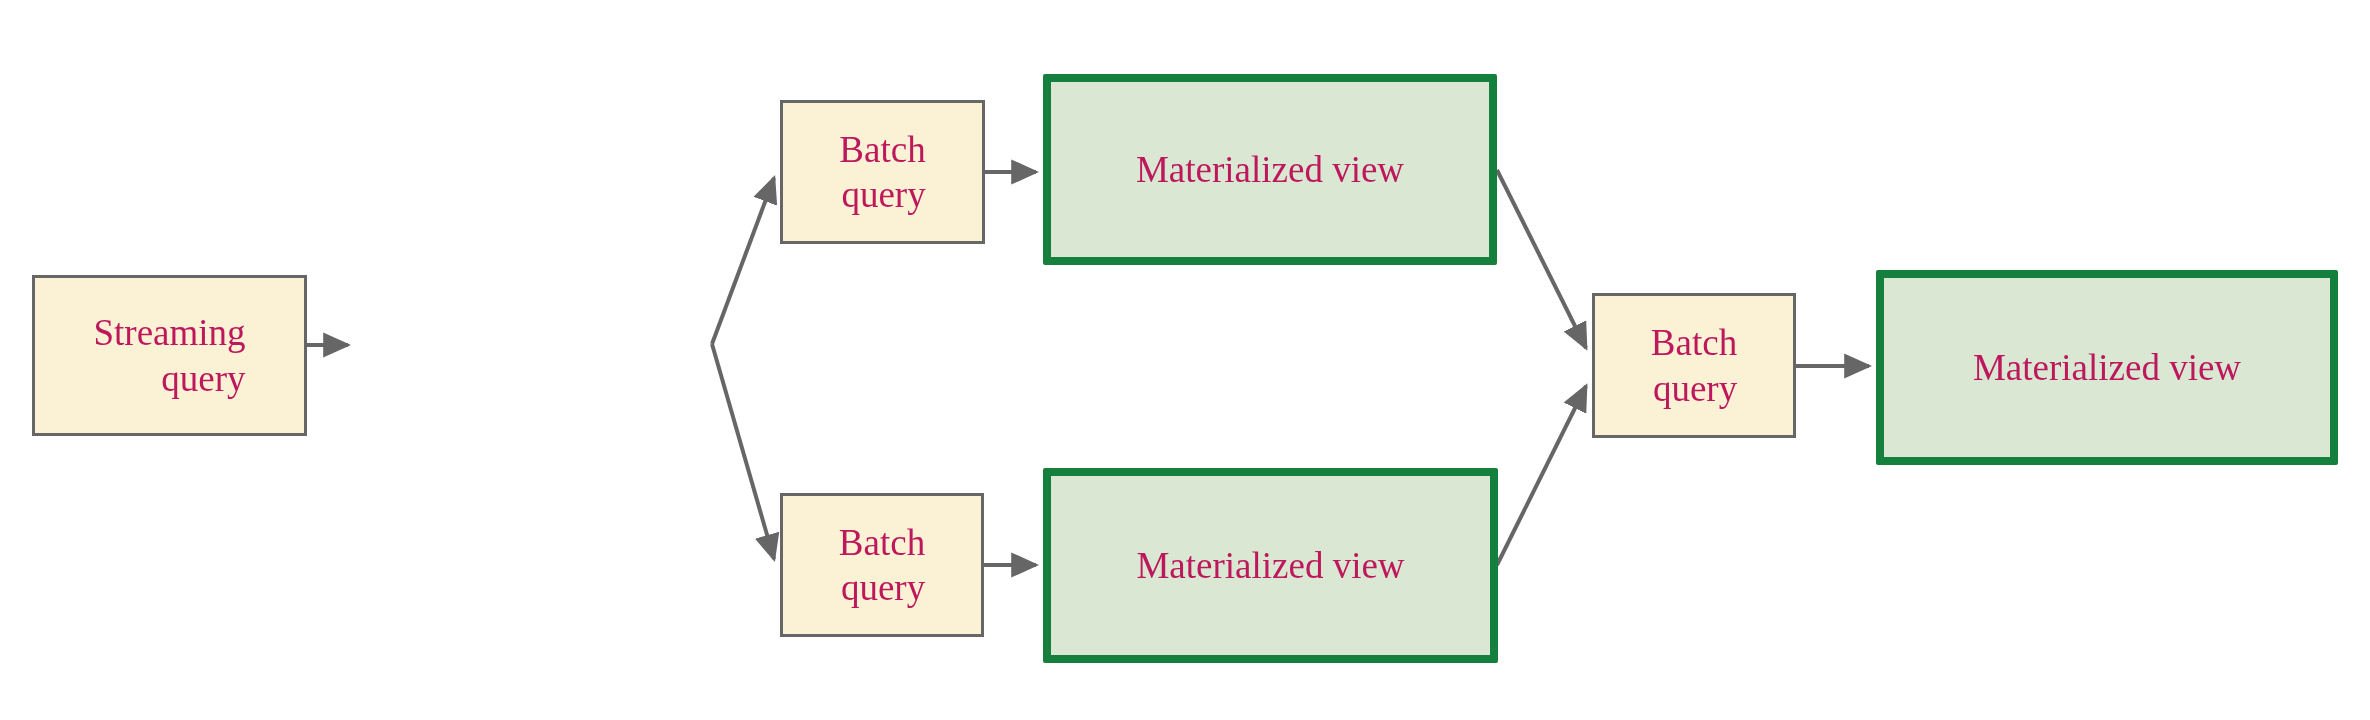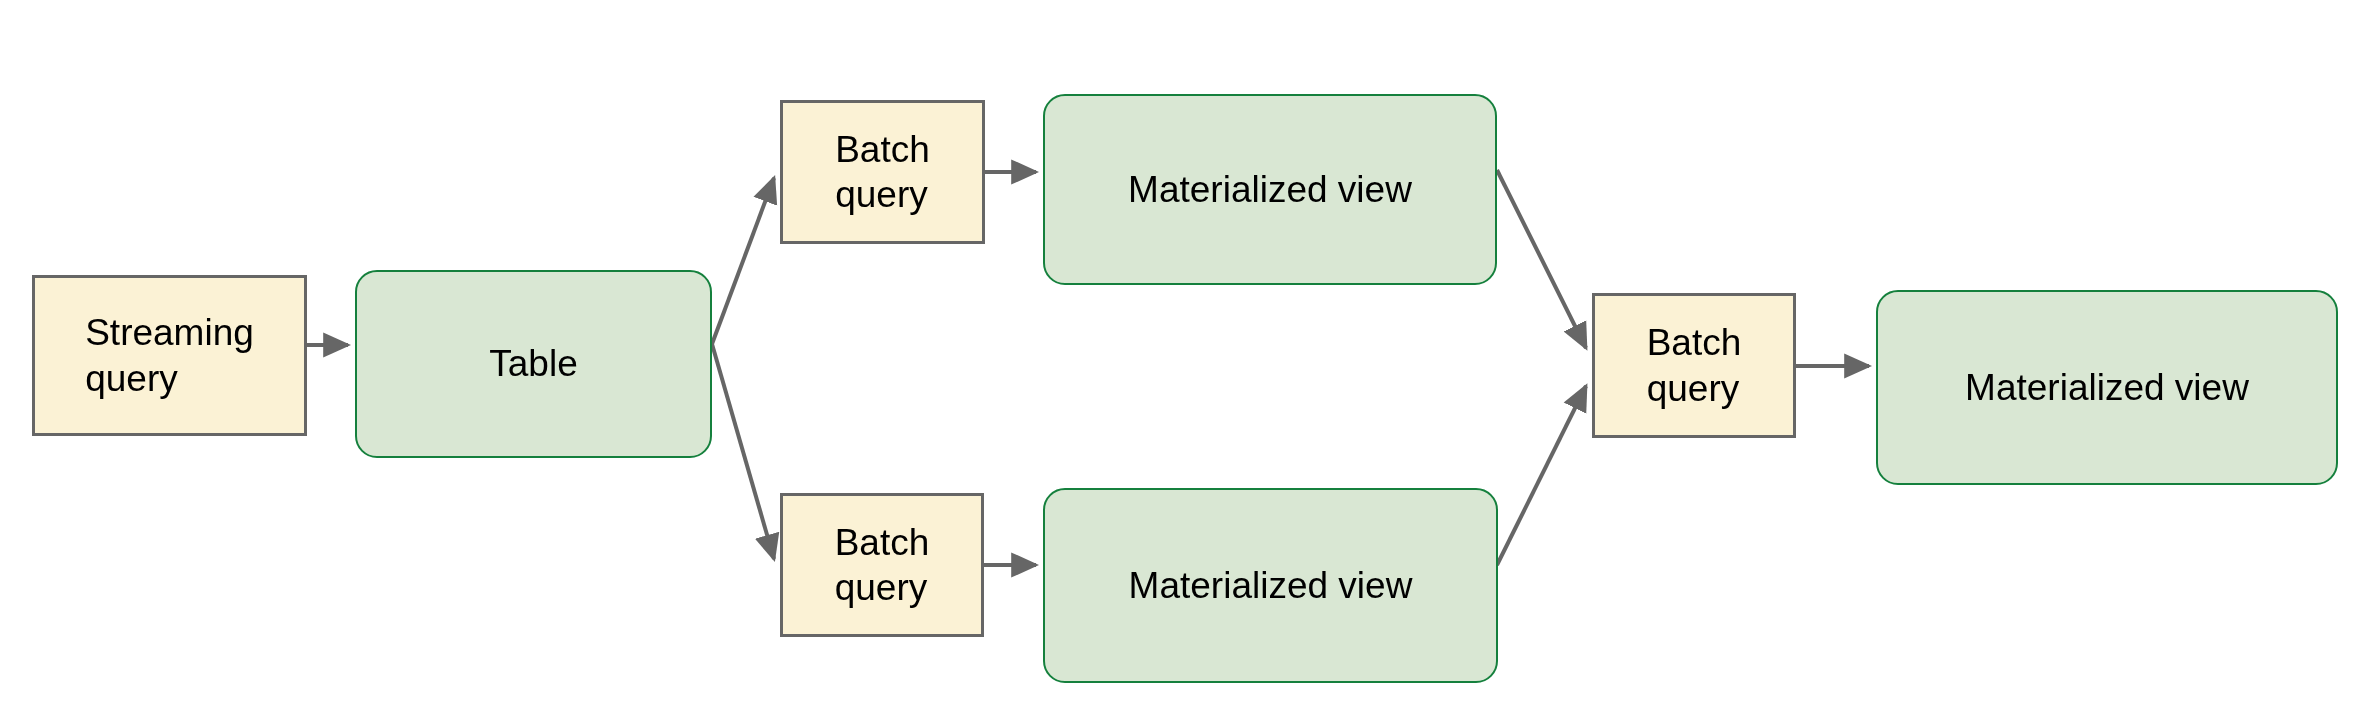--- a/index.html
+++ b/index.html
@@ -24,37 +24,37 @@
     width: 2370px;
     height: 720px;
     pointer-events: none;
   }
   .node {
     position: absolute;
     box-sizing: border-box;
     display: flex;
     align-items: center;
     justify-content: center;
-    text-align: left;
-    color: #000000;
+    text-align: right;
+    color: #be185d;
     line-height: 1.22;
     white-space: pre-line;
+    font-family: Liberation Serif, serif;
   }
   .node-process {
     background: #fbf2d5;
     border: 3px solid #666666;
     border-radius: 0;
     font-size: 37px;
   }
   .node-store {
     background: #d9e7d3;
-    border: 2px solid #15803d;
-    border-radius: 22px;
+    border: 8px solid #15803d;
+    border-radius: 2px;
     font-size: 37px;
-    margin-top: 20px;
   }
 </style>
 </head>
 <body>
 
 <div id="canvas">
 
   <svg id="edge-layer" viewBox="0 0 2370 720">
     <defs>
       <marker id="arrowhead" markerWidth="7" markerHeight="7" refX="6.2" refY="3.5" orient="auto" markerUnits="strokeWidth">
@@ -75,21 +75,20 @@
     <line x1="1497" y1="170" x2="1586" y2="348" stroke="#666666" stroke-width="4" marker-end="url(#arrowhead)"></line>
 
     <line x1="1497" y1="565" x2="1586" y2="386" stroke="#666666" stroke-width="4" marker-end="url(#arrowhead)"></line>
 
     <line x1="1796" y1="366" x2="1869" y2="366" stroke="#666666" stroke-width="4" marker-end="url(#arrowhead)"></line>
   </svg>
 
   <div class="node node-process" style="left:32px; top:275px; width:275px; height:161px;">Streaming
 query</div>
 
-  <div class="node node-store" style="left:355px; top:250px; width:357px; height:188px;">Table</div>
 
   <div class="node node-process" style="left:780px; top:100px; width:205px; height:144px;">Batch
 query</div>
 
   <div class="node node-store" style="left:1043px; top:74px; width:454px; height:191px;">Materialized view</div>
 
   <div class="node node-process" style="left:780px; top:493px; width:204px; height:144px;">Batch
 query</div>
 
   <div class="node node-store" style="left:1043px; top:468px; width:455px; height:195px;">Materialized view</div>

